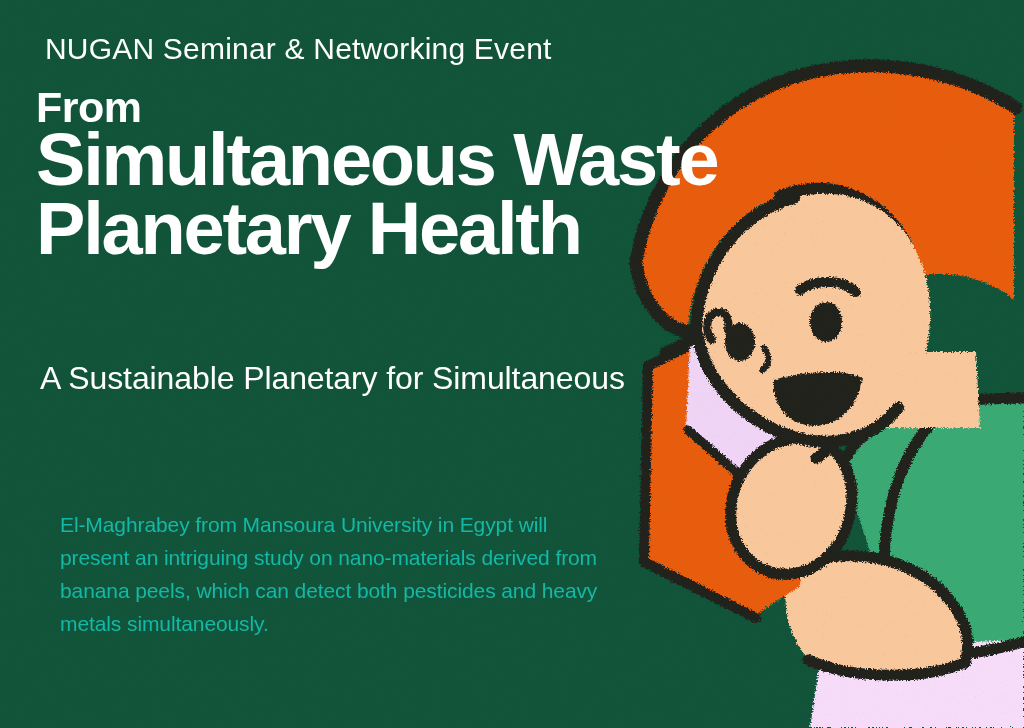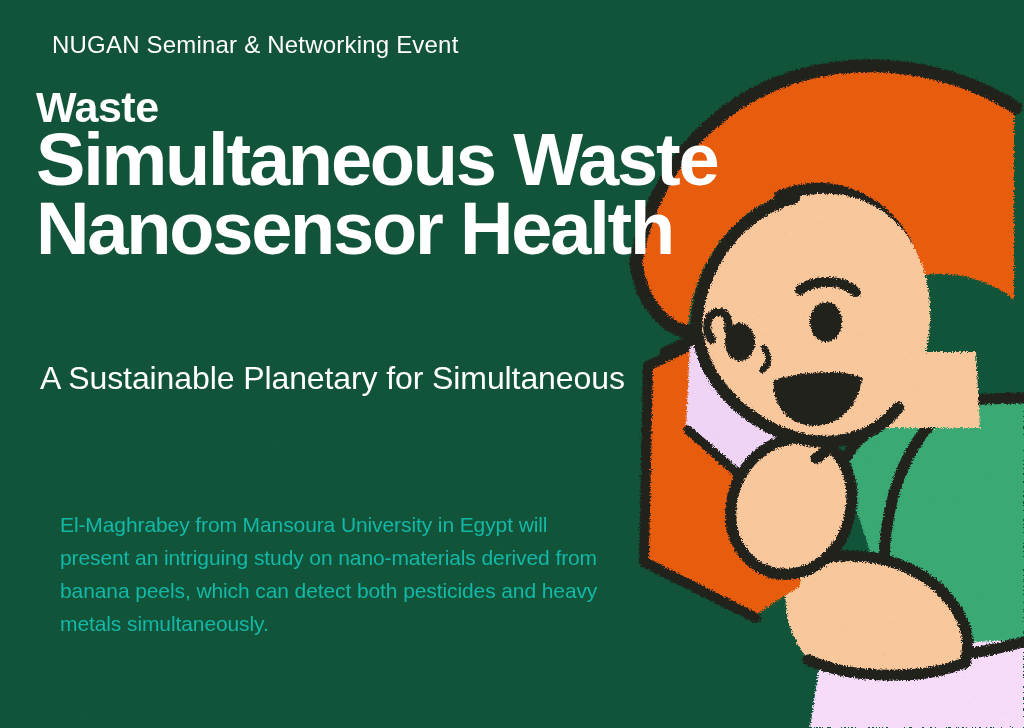--- a/index.html
+++ b/index.html
@@ -37,23 +37,23 @@
   }
   #illustration svg { display: block; width: 100%; height: 100%; }
 
   
   .text-layer {
     position: absolute;
     z-index: 4;
   }
 
   #kicker {
-    left: 52px;
+    left: 45px;
     top: 31px;
-    font-size: 24px;
+    font-size: 30px;
     font-weight: 400;
     color: #ffffff;
     letter-spacing: 0.2px;
     line-height: 1.2;
   }
 
   #headline {
     left: 36px;
     top: 86px;
     color: #ffffff;
@@ -212,23 +212,23 @@
                   0 0 0 0 0.13
                   0 0 0 -1.35 0.40"></feColorMatrix>
       </filter>
     </defs>
     <rect width="1024" height="728" filter="url(#speckle)"></rect>
   </svg>
 
   <div class="text-layer" id="kicker">NUGAN Seminar &amp; Networking Event</div>
 
   <div class="text-layer" id="headline">
-    <span class="h-small">Waste</span>
+    <span class="h-small">From</span>
     <span class="h-big">Simultaneous Waste</span>
-    <span class="h-big">Nanosensor Health</span>
+    <span class="h-big">Planetary Health</span>
   </div>
 
   <div class="text-layer" id="subtitle">
     <span class="line1">A Sustainable Planetary for Simultaneous</span>
   </div>
 
   <div class="text-layer" id="body-copy">El-Maghrabey from Mansoura University in Egypt will present an intriguing study on nano-materials derived from banana peels, which can detect both pesticides and heavy metals simultaneously.</div>
 
 </div>
 

